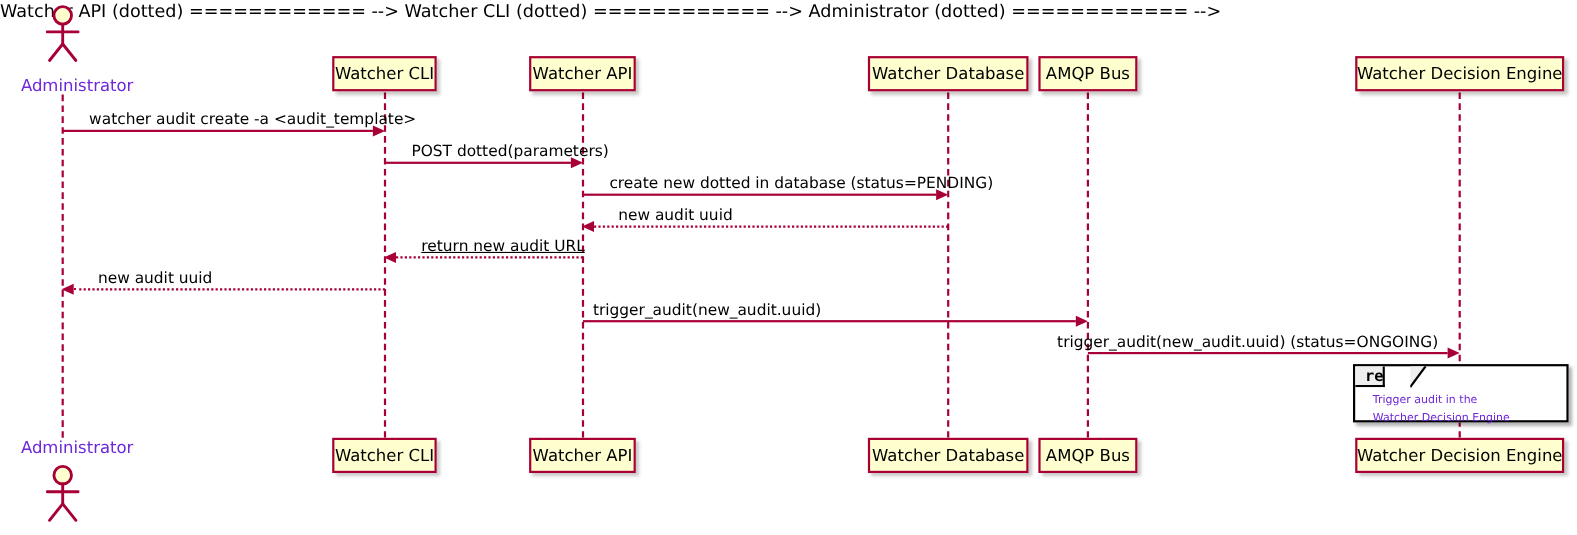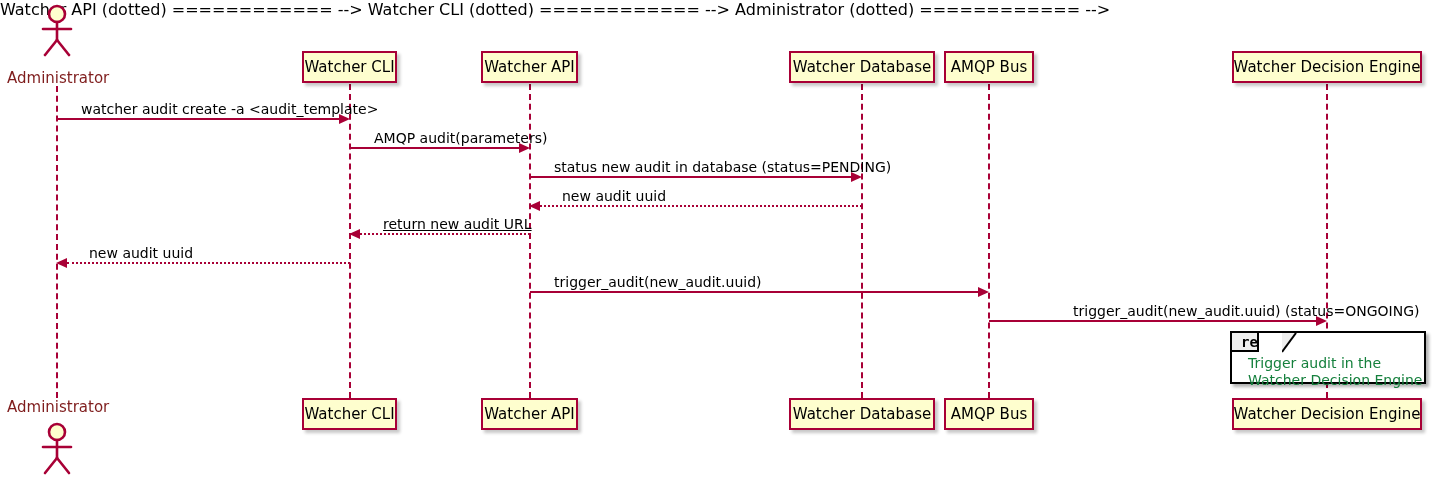--- a/index.html
+++ b/index.html
@@ -25,21 +25,21 @@
     display:flex;align-items:center;justify-content:center;
     box-sizing:border-box;
     font-size:15px;color:#000;
     white-space:nowrap;
     padding:0 9px;
   }
 
   
   .actor{position:absolute;width:48px;height:52px;}
   .actor-label{
-    position:absolute;font-size:15px;color:#7f1d1d;white-space:nowrap;
+    position:absolute;font-size:15px;color:#6d28d9;white-space:nowrap;margin-left:12px;
   }
 
   
   .msg-line{
     position:absolute;height:0;border-top:2px solid #A80036;
   }
   .msg-line.dotted{border-top:2px dotted #A80036;}
   .arrow-r,.arrow-l{
     position:absolute;width:0;height:0;
   }
@@ -76,21 +76,21 @@
     box-sizing:border-box;
     display:flex;align-items:center;
     padding:0 8px 0 9px;
     font-size:14px;font-weight:bold;
     font-family:"DejaVu Sans Mono","Liberation Mono",monospace;
     color:#000;
     -webkit-clip-path:polygon(0 0,100% 0,100% 100%,0 100%);
   }
   .ref-body{
     position:absolute;
-    font-size:14px;line-height:17px;color:#15803d;
+    font-size:10px;line-height:17px;color:#6d28d9;
     white-space:pre;
     left:16px;
   }
 </style>
 </head>
 <body>
 
 <div id="diagram">
 
   
@@ -162,51 +162,51 @@
   <div class="pbox" style="left:1232px;top:398px;width:190px;">
     <span>Watcher Decision Engine</span>
   </div>
 
   
   <div class="msg-label" style="left:64px;top:102px;">watcher audit create -a &lt;audit_template&gt;</div>
   <div class="msg-line" style="left:57px;top:118px;width:282px;"></div>
   <div class="arrow-r" style="left:339px;top:114px;"></div>
 
   
-  <div class="msg-label" style="left:357px;top:131px;">AMQP audit(parameters)</div>
+  <div class="msg-label" style="left:357px;top:131px;">POST dotted(parameters)</div>
   <div class="msg-line" style="left:350px;top:147px;width:169px;"></div>
   <div class="arrow-r" style="left:519px;top:143px;"></div>
 
   
-  <div class="msg-label" style="left:537px;top:160px;">status new audit in database (status=PENDING)</div>
+  <div class="msg-label" style="left:537px;top:160px;">create new dotted in database (status=PENDING)</div>
   <div class="msg-line" style="left:530px;top:176px;width:321px;"></div>
   <div class="arrow-r" style="left:851px;top:172px;"></div>
 
    Watcher API (dotted) ============ --&gt;
   <div class="msg-label" style="left:545px;top:189px;">new audit uuid</div>
   <div class="msg-line dotted" style="left:540px;top:205px;width:322px;"></div>
   <div class="arrow-l" style="left:529px;top:201px;"></div>
 
    Watcher CLI (dotted) ============ --&gt;
   <div class="msg-label" style="left:366px;top:217px;text-decoration:underline;">return new audit URL</div>
   <div class="msg-line dotted" style="left:360px;top:233px;width:170px;"></div>
   <div class="arrow-l" style="left:349px;top:229px;"></div>
 
    Administrator (dotted) ============ --&gt;
   <div class="msg-label" style="left:72px;top:246px;">new audit uuid</div>
   <div class="msg-line dotted" style="left:67px;top:262px;width:283px;"></div>
   <div class="arrow-l" style="left:56px;top:258px;"></div>
 
   
-  <div class="msg-label" style="left:537px;top:275px;">trigger_audit(new_audit.uuid)</div>
+  <div class="msg-label" style="left:522px;top:275px;">trigger_audit(new_audit.uuid)</div>
   <div class="msg-line" style="left:530px;top:291px;width:448px;"></div>
   <div class="arrow-r" style="left:978px;top:287px;"></div>
 
   
-  <div class="msg-label" style="left:1056px;top:304px;">trigger_audit(new_audit.uuid) (status=ONGOING)</div>
+  <div class="msg-label" style="left:944px;top:304px;">trigger_audit(new_audit.uuid) (status=ONGOING)</div>
   <div class="msg-line" style="left:989px;top:320px;width:327px;"></div>
   <div class="arrow-r" style="left:1316px;top:316px;"></div>
 
   
   <div class="ref-box" style="left:1230px;top:331px;width:196px;height:53px;">
     <div class="ref-tab" style="width:27px;">
       <span>ref</span>
     </div>
     <svg width="16" height="21" viewBox="0 0 16 21" style="position:absolute;left:50px;top:0;">
       <path d="M0,0 L14,0 L0,19 Z" fill="#EEEEEE"></path>

